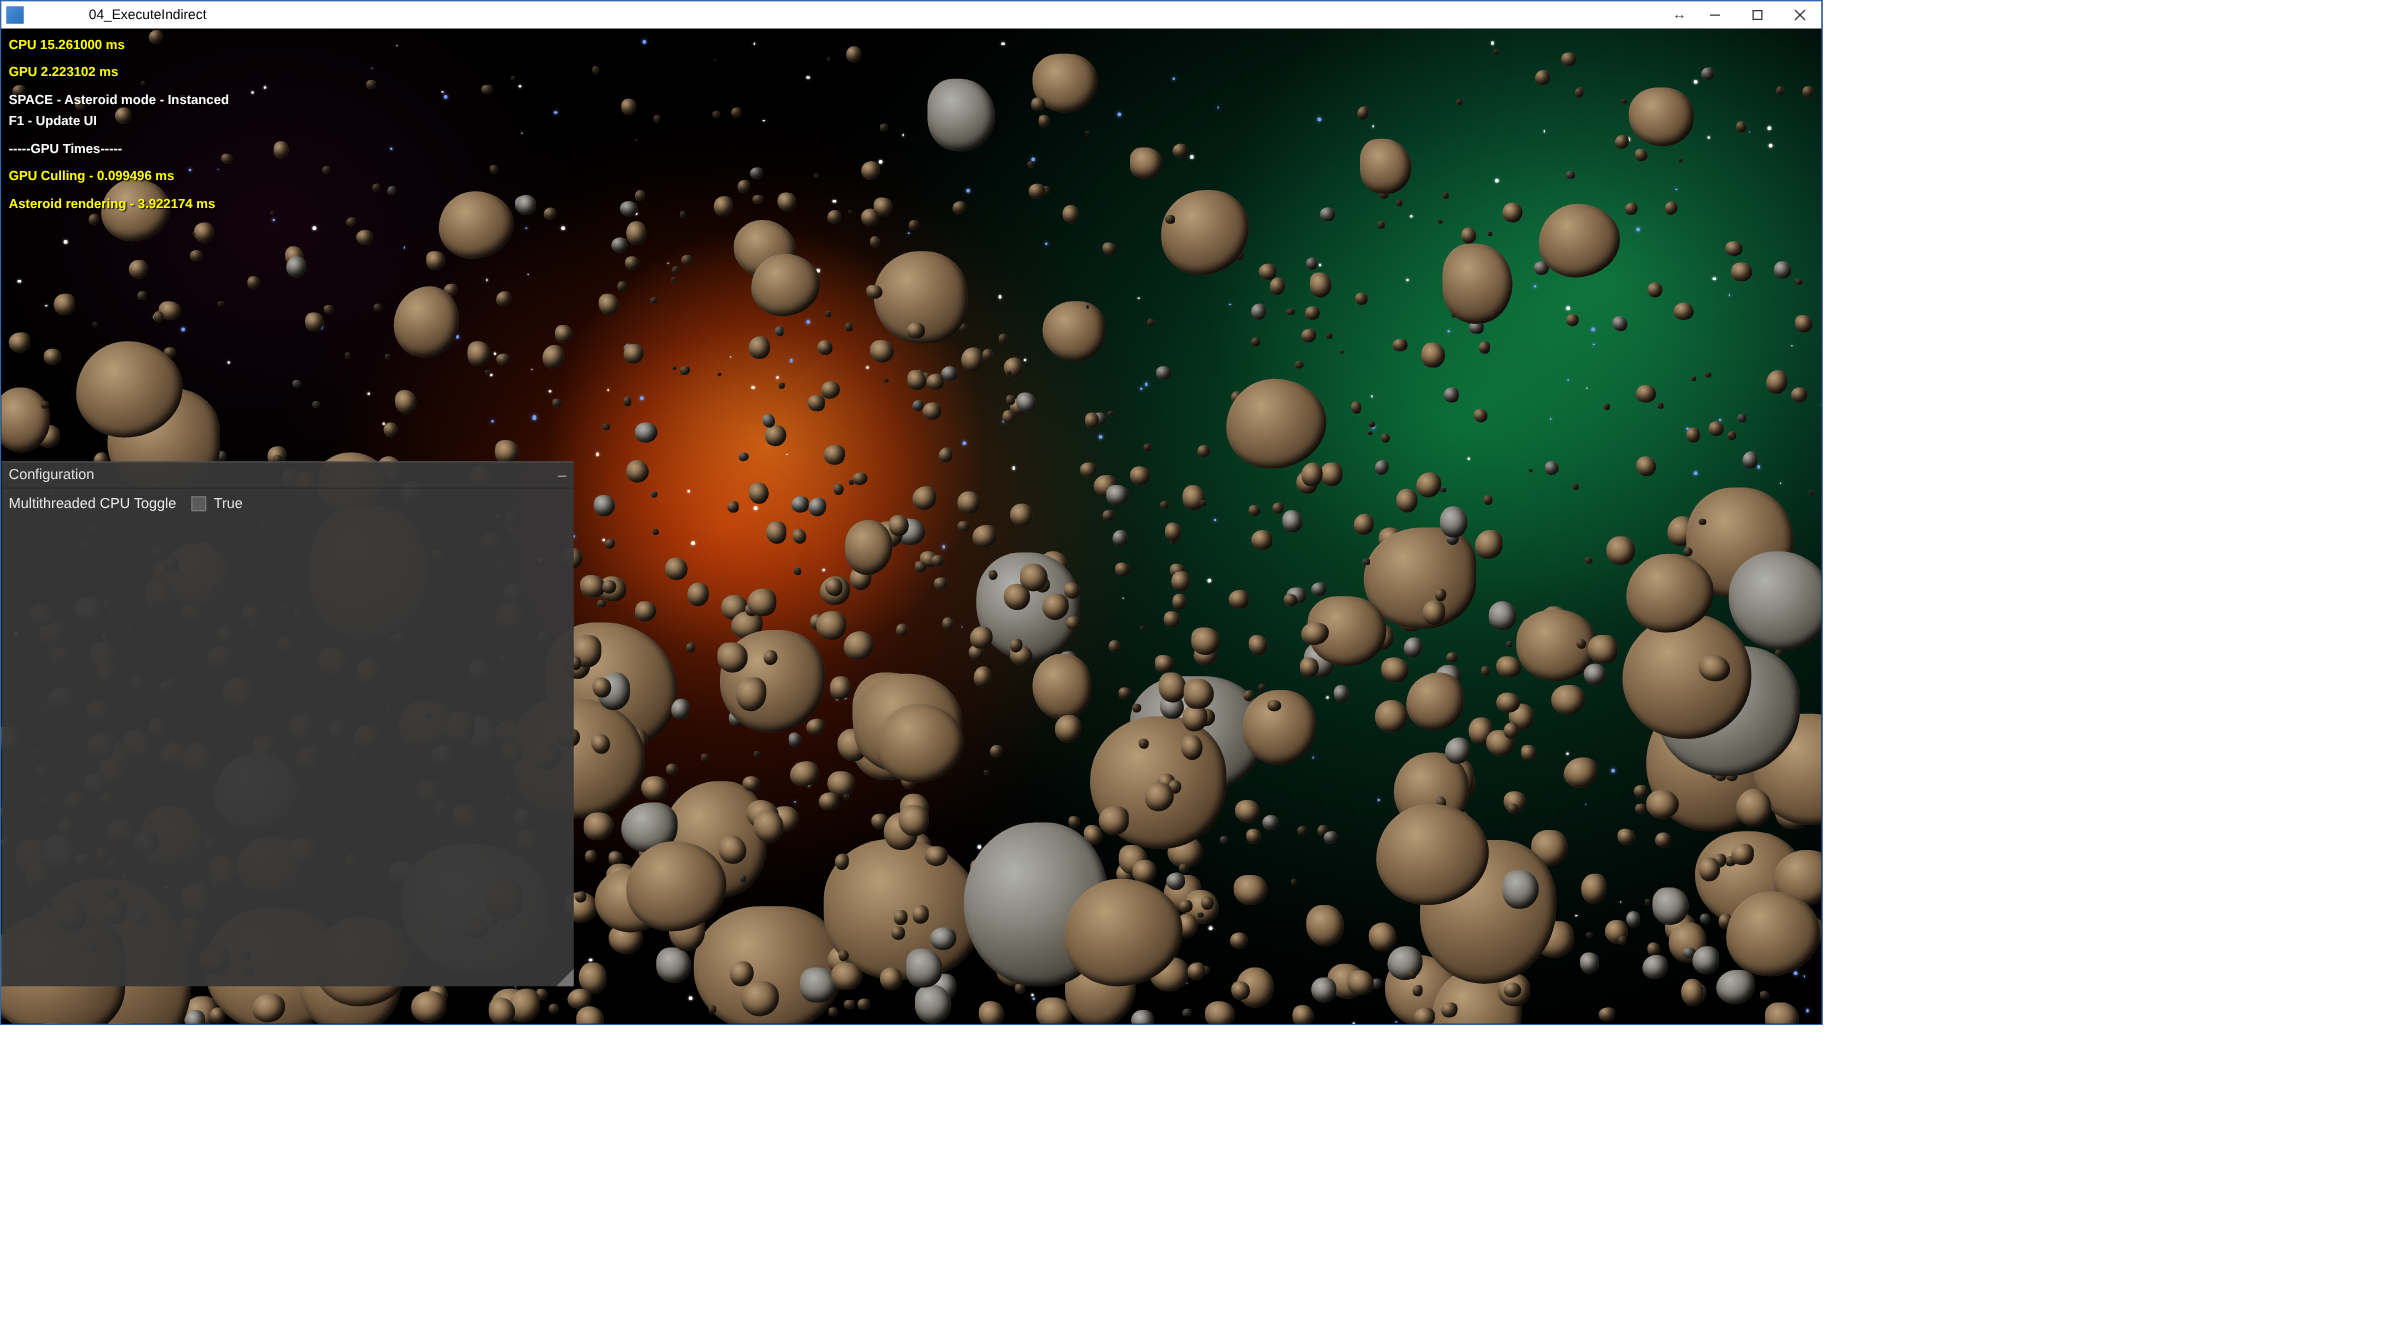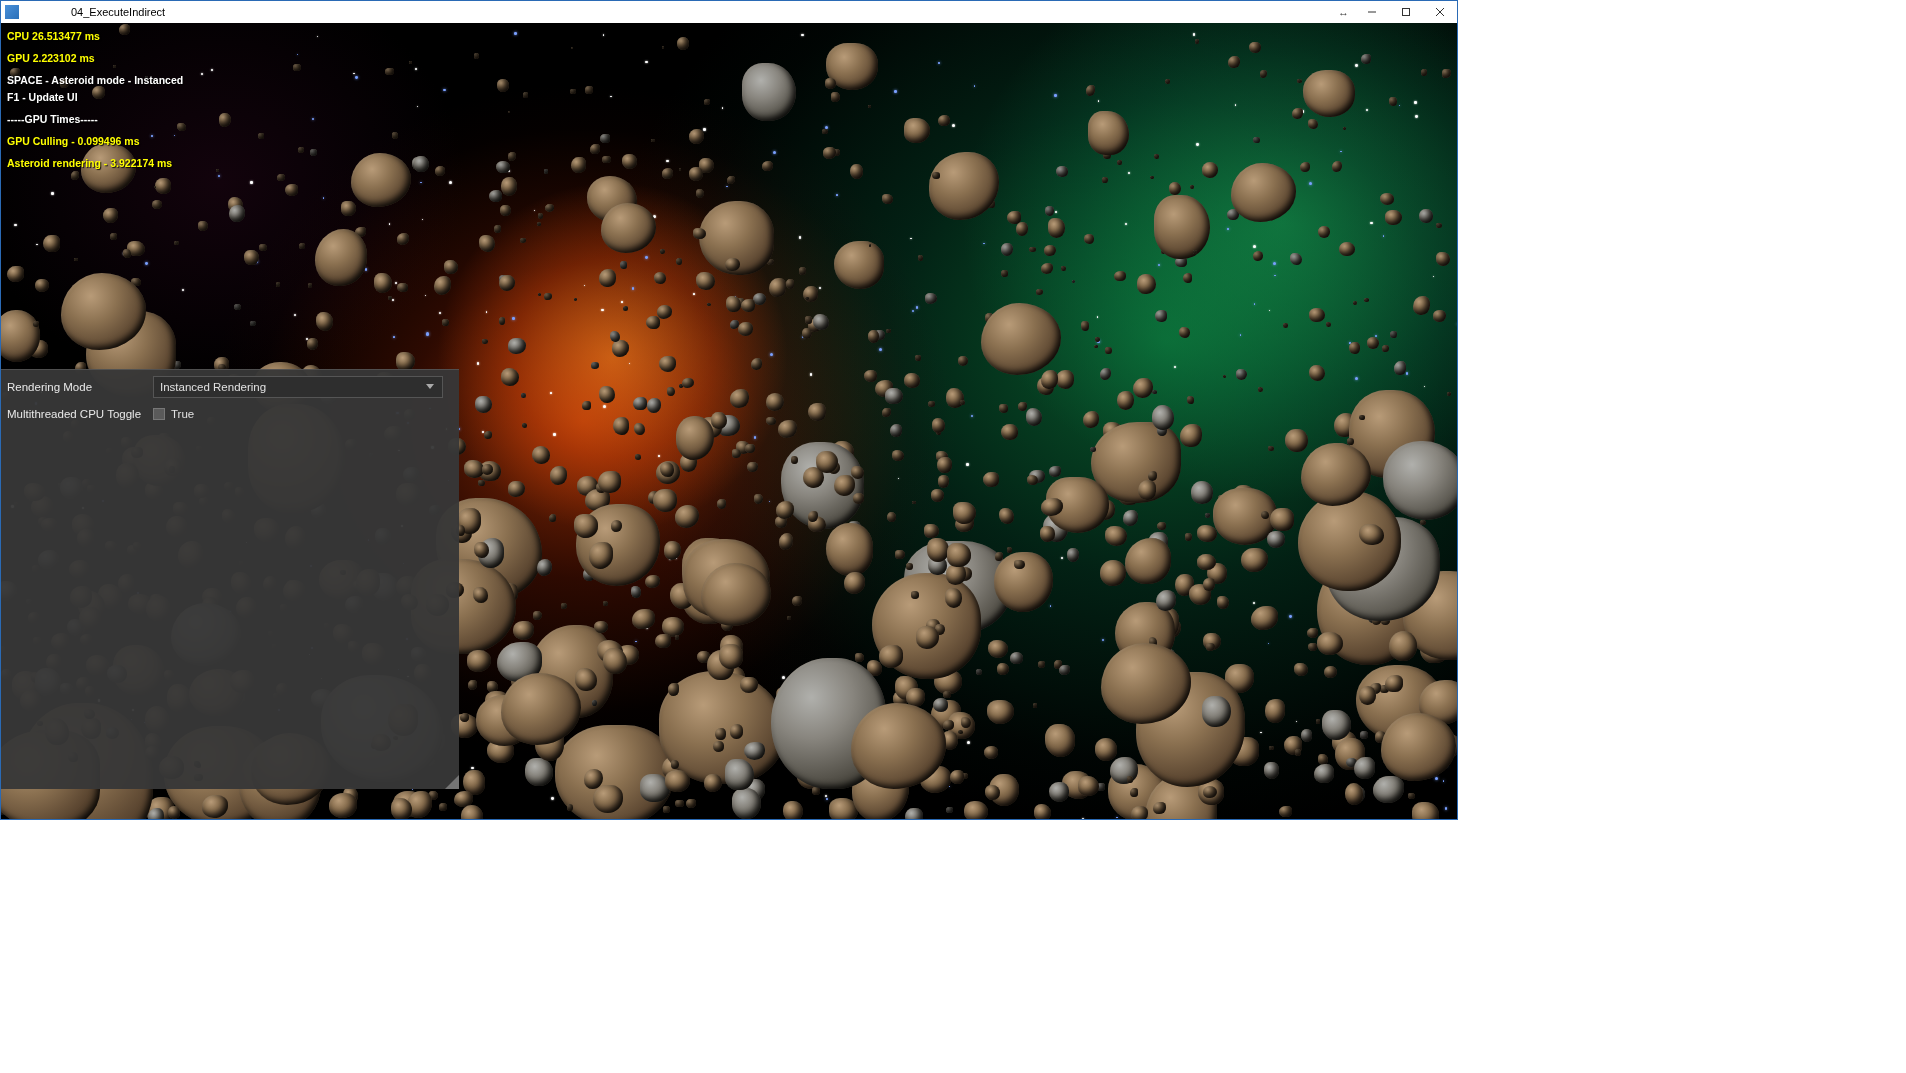--- a/index.html
+++ b/index.html
@@ -1407,49 +1407,40 @@
         <div class="asteroid" style="left:1380px;top:690px;width:75px;height:67.5px"></div>
         <div class="asteroid" style="left:80px;top:120px;width:55px;height:49.5px"></div>
         <div class="asteroid" style="left:600px;top:180px;width:55px;height:49.5px"></div>
         <div class="asteroid" style="left:850px;top:680px;width:95px;height:85.5px"></div>
         <div class="asteroid" style="left:500px;top:650px;width:80px;height:72px"></div>
         <div class="asteroid" style="left:1300px;top:420px;width:70px;height:63px"></div>
         <div class="asteroid g" style="left:170px;top:580px;width:70px;height:63px"></div>
       </div>
 
     <div class="overlay">
-      <div class="ov-line ov-yellow">CPU 26.513477 ms</div>
+      <div class="ov-line ov-yellow">CPU 15.261000 ms</div>
       <div class="ov-gap"></div>
       <div class="ov-line ov-yellow">GPU 2.223102 ms</div>
       <div class="ov-gap"></div>
       <div class="ov-line ov-white">SPACE - Asteroid mode - Instanced</div>
       <div class="ov-line ov-white">F1 - Update UI</div>
       <div class="ov-gap"></div>
       <div class="ov-line ov-white">-----GPU Times-----</div>
       <div class="ov-gap"></div>
       <div class="ov-line ov-yellow">GPU Culling -  0.099496 ms</div>
       <div class="ov-gap"></div>
       <div class="ov-line ov-yellow">Asteroid rendering -  3.922174 ms</div>
     </div>
 
     <div class="config-panel">
+      <div class="config-header">
+        <span>Configuration</span>
+        <span class="config-collapse">–</span>
+      </div>
       <div class="config-body">
-        <div class="config-row">
-          <div class="config-label">Rendering Mode</div>
-          <div class="config-control">
-            <div class="dropdown">
-              <span>Instanced Rendering</span>
-              <span class="dropdown-arrow">
-                <svg width="12" height="12" viewBox="0 0 12 12">
-                    <polygon points="2,4 10,4 6,9" fill="#aaa"></polygon>
-                  </svg>
-              </span>
-            </div>
-          </div>
-        </div>
         <div class="config-row">
           <div class="config-label">Multithreaded CPU Toggle</div>
           <div class="config-control">
             <div class="checkbox-wrap">
               <span class="checkbox"></span>
               <span class="checkbox-label">True</span>
             </div>
           </div>
         </div>
       </div>

